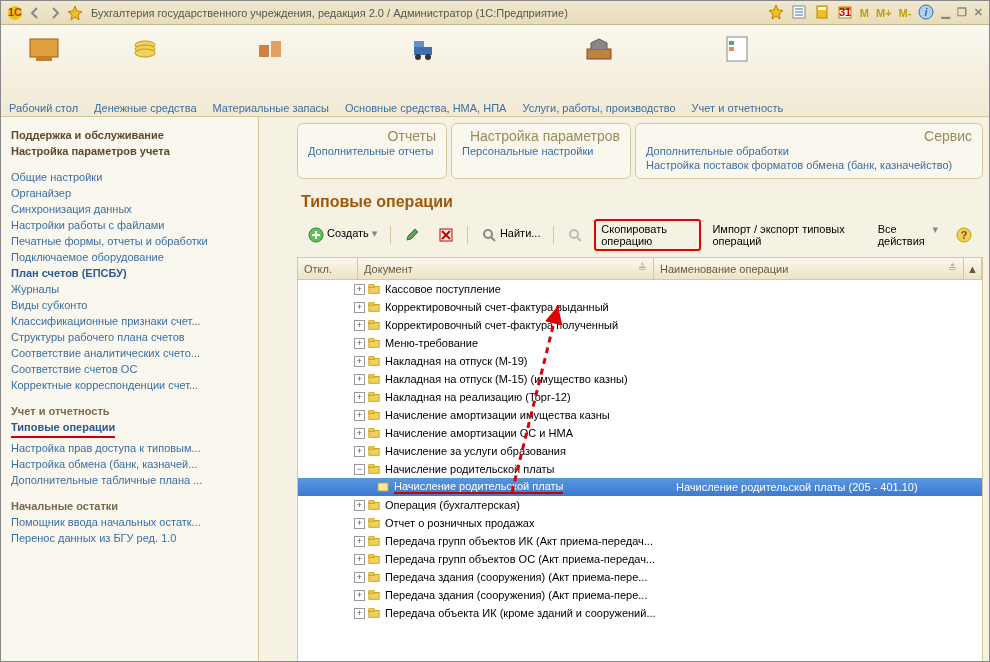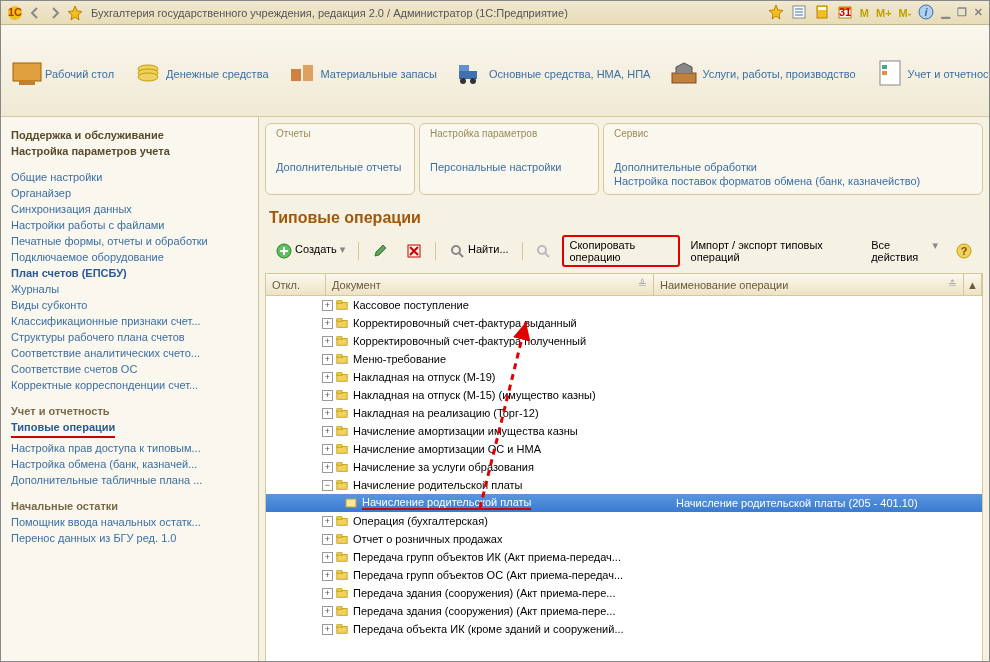--- a/index.html
+++ b/index.html
@@ -6,36 +6,36 @@
 body { width: 990px; height: 662px; overflow: hidden; background: #f5f1e3; border: 1px solid #888; }
 
 .titlebar { height: 24px; background: linear-gradient(#f0e8d0, #e8dcb8); display: flex; align-items: center; padding: 0 4px; border-bottom: 1px solid #c0b890; }
 .tb-icon { width: 16px; height: 16px; margin: 0 2px; display: flex; align-items: center; justify-content: center; }
 .tb-title { flex: 1; color: #555; margin-left: 6px; }
 .tb-right { display: flex; gap: 3px; align-items: center; }
 .tb-right span { color: #888; font-weight: bold; cursor: pointer; padding: 0 2px; }
 .tb-right .m { color: #c0a000; }
 
 .ribbon { height: 92px; background: linear-gradient(#faf7ee, #f0e9d4); display: flex; border-bottom: 1px solid #d4c89a; }
-.ribbon-item { flex: 0 0 auto; display: flex; align-items: center; justify-content: space-between; padding: 6px 8px 2px; min-width: 70px; text-align: center; cursor: pointer; }
+.ribbon-item { flex: 0 0 auto; display: flex; flex-direction: column; align-items: center; justify-content: space-between; padding: 6px 8px 2px; min-width: 70px; text-align: center; cursor: pointer; }
 .ribbon-item svg { width: 36px; height: 36px; }
 .ribbon-item .lbl { color: #3a6ea5; margin-top: 2px; line-height: 12px; }
 
-.main { display: flex; height: calc(662px - 24px - 92px); }
+.main { display: flex; height: calc(662px - 24px - 92px); gap: 32px; }
 .sidebar { width: 258px; background: #faf7ee; border-right: 1px solid #d4c89a; padding: 8px 0 8px 10px; overflow: hidden; }
 .sb-head { font-weight: bold; color: #5a4a2a; margin: 4px 0 4px 0; cursor: pointer; }
 .sb-sub { color: #7a6a4a; font-weight: bold; margin: 12px 0 2px 0; }
 .sb-link { color: #3a6ea5; padding: 2px 0; cursor: pointer; display: block; text-decoration: none; white-space: nowrap; overflow: hidden; text-overflow: ellipsis; }
 .sb-link.bold { font-weight: bold; color: #2a5a95; }
 .sb-link.underlined { border-bottom: 2px solid #cc0000; padding-bottom: 3px; display: inline-block; }
 
 .content { flex: 1; display: flex; flex-direction: column; padding: 6px 6px 0 6px; }
 .panels-row { display: flex; gap: 4px; margin-bottom: 4px; }
 .panel { border: 1px solid #d4c89a; border-radius: 6px; background: #faf7ee; padding: 4px 10px 6px; }
-.panel-title { color: #9a8a5a; text-align: left; font-size: 10px; margin-bottom: 21px; }
+.panel-title { color: #9a8a5a; text-align: right; font-size: 14px; margin-bottom: 0; }
 .panel-link { color: #3a6ea5; cursor: pointer; padding: 1px 0; display: block; }
 
 .list-title { color: #a0580a; font-size: 16px; font-weight: bold; margin: 10px 0 6px 4px; }
 .toolbar { display: flex; align-items: center; gap: 4px; padding: 2px 4px; }
 .tbtn { display: flex; align-items: flex-start; gap: 3px; padding: 3px 6px; border: 1px solid transparent; border-radius: 3px; cursor: pointer; }
 .tbtn.highlighted { border: 2px solid #e00000; padding: 2px 5px; }
 .tsep { width: 1px; height: 18px; background: #d4c89a; margin: 0 2px; }
 .tool-spacer { flex: 1; }
 
 .table-wrap { flex: 1; border: 1px solid #d4c89a; background: #fff; margin-top: 4px; overflow: hidden; display: flex; flex-direction: column; }

